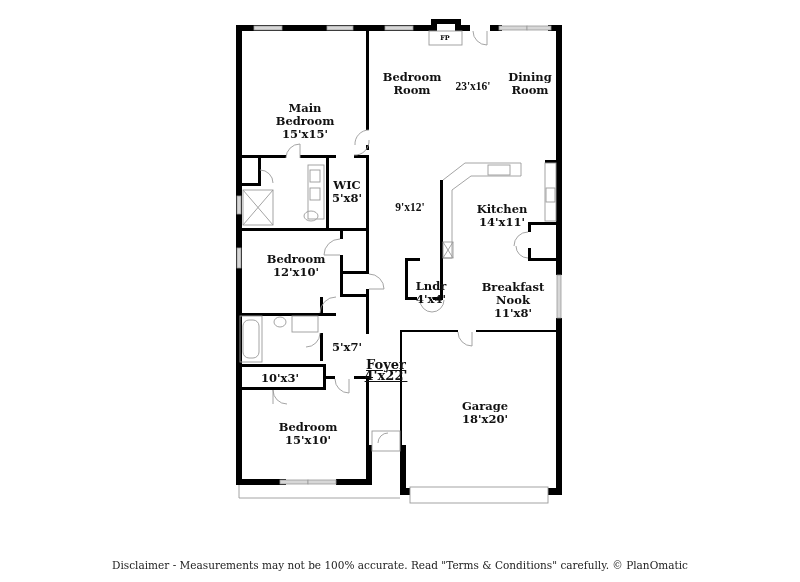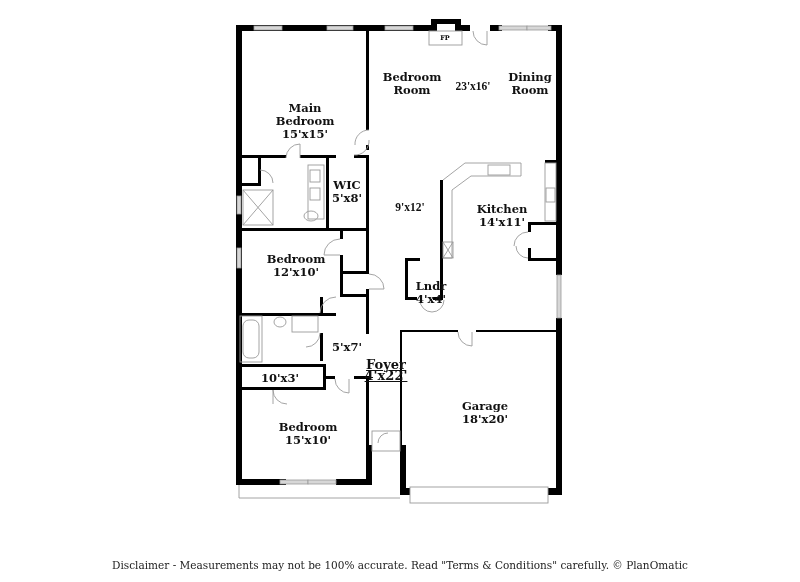--- a/index.html
+++ b/index.html
@@ -191,20 +191,25 @@
   <span class="l">14'x11'</span>
 </div>
 <div class="lbl" style="left:296px;top:266px;">
   <span class="l">Bedroom</span>
   <span class="l">12'x10'</span>
 </div>
 <div class="lbl" style="left:431px;top:293px;">
   <span class="l">Lndr</span>
   <span class="l">4'x4'</span>
 </div>
+<div class="lbl" style="left:513px;top:300px;">
+  <span class="l">Breakfast</span>
+  <span class="l">Nook</span>
+  <span class="l">11'x8'</span>
+</div>
 <div class="lbl" style="left:347px;top:347px;">
   <span class="l">5'x7'</span>
 </div>
 <div class="lbl" style="left:280px;top:378px;">
   <span class="l">10'x3'</span>
 </div>
 <div class="lbl small" style="left:386px;top:370px;">
   <span class="l">Foyer</span>
   <span class="l">4'x22'</span>
 </div>

